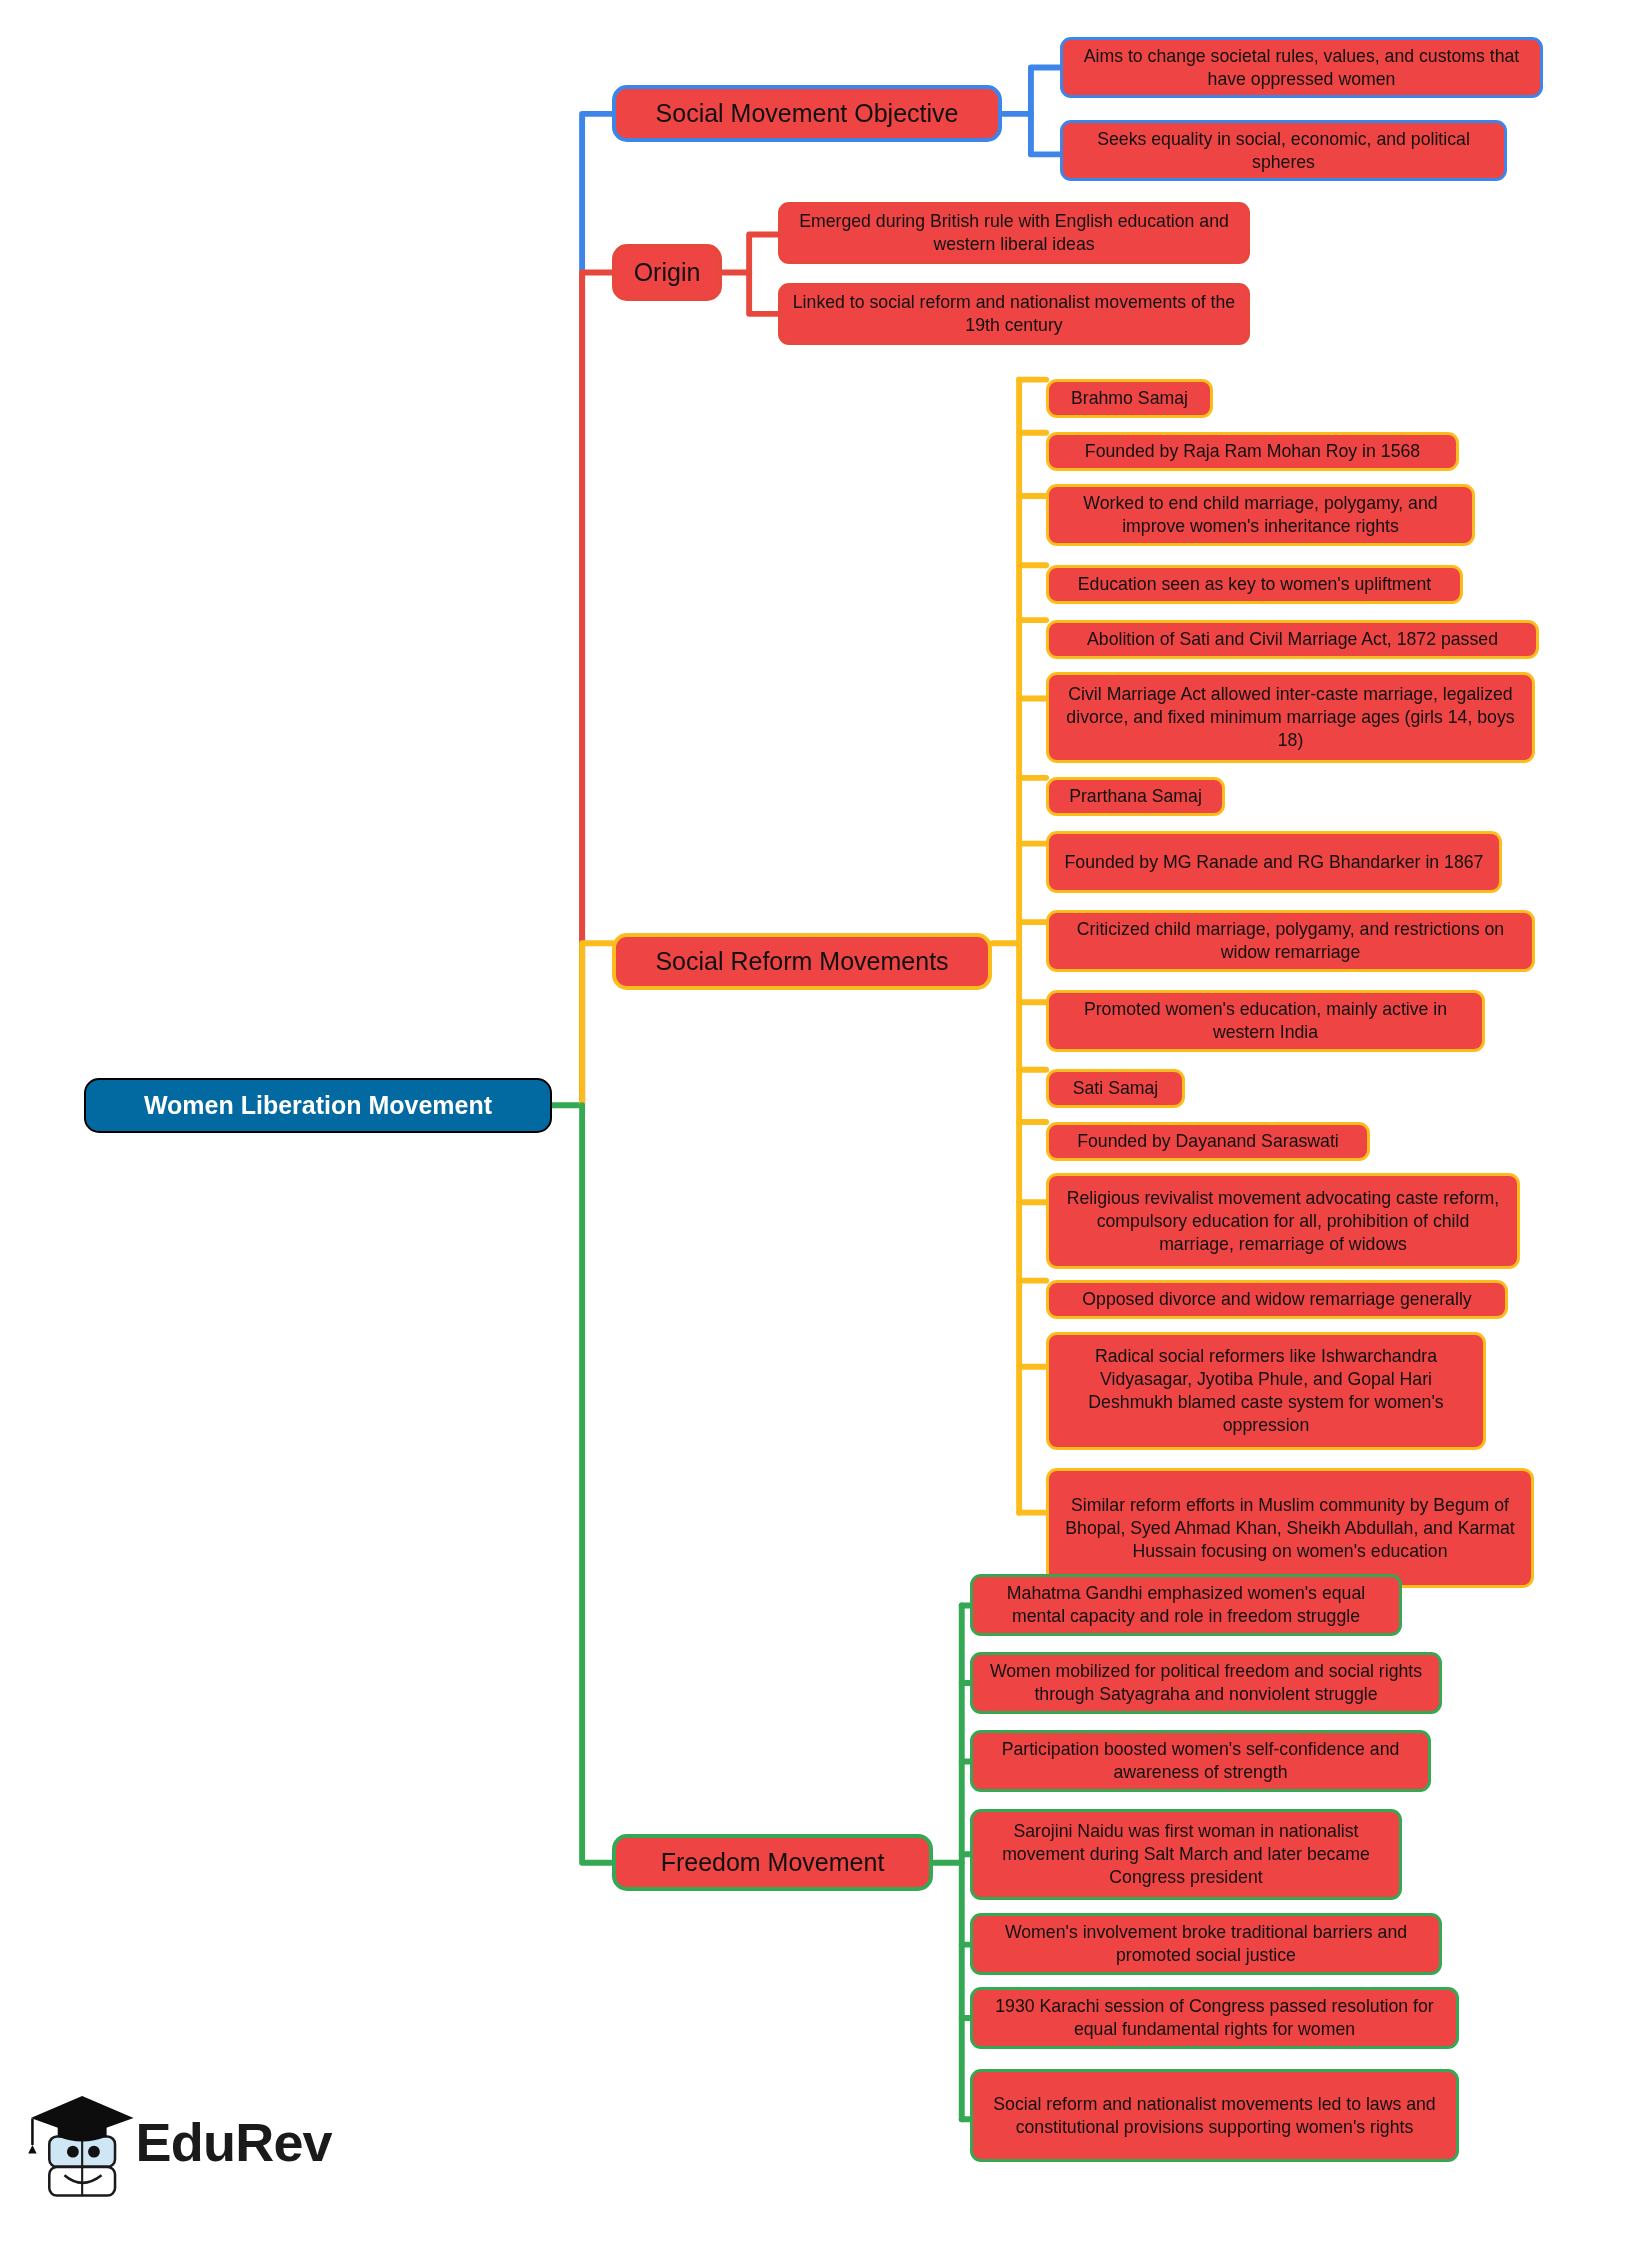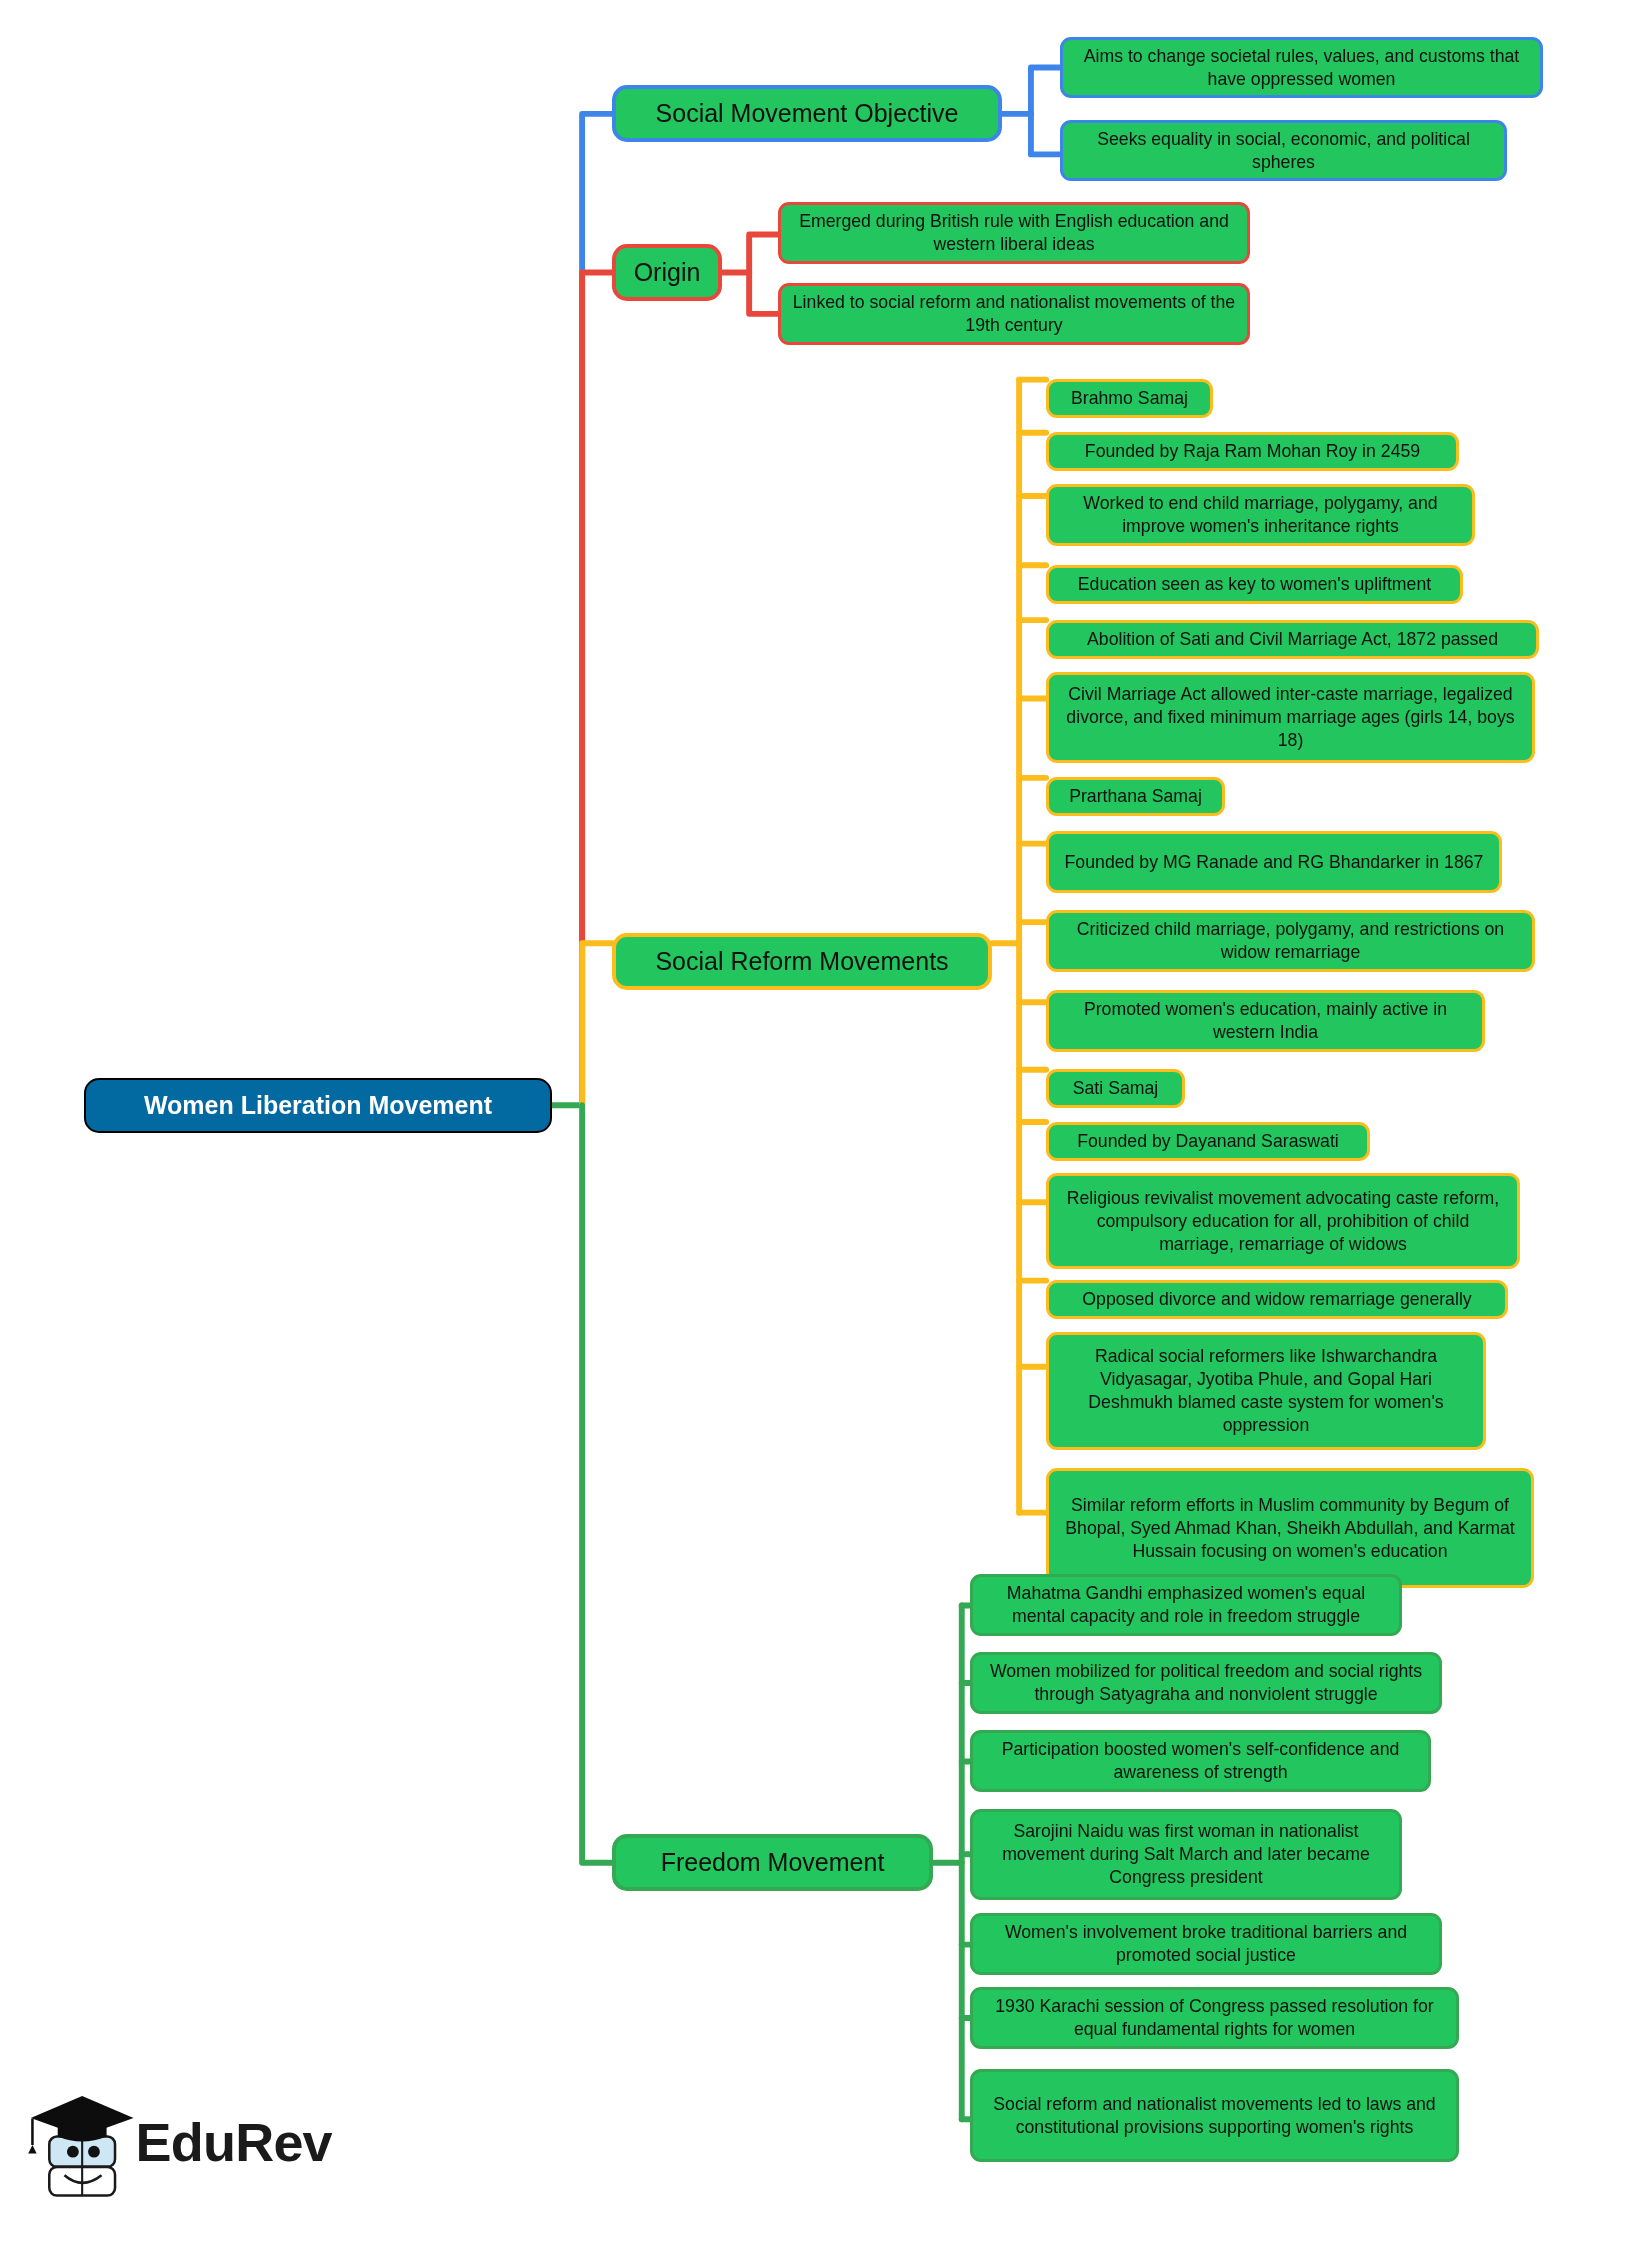--- a/index.html
+++ b/index.html
@@ -7,21 +7,21 @@
     font-family:"Liberation Sans","DejaVu Sans",sans-serif;
     width:1651px;height:2250px;position:relative;overflow:hidden;
     -webkit-font-smoothing:antialiased;
   }
   #canvas{position:absolute;left:0;top:0;width:1651px;height:2250px;}
   #links{position:absolute;left:0;top:0;width:1651px;height:2250px;pointer-events:none;}
 
   .node{
     position:absolute;
     box-sizing:border-box;
-    background:#22c55e;
+    background:#ef4444;
     display:flex;align-items:center;justify-content:center;
     text-align:center;
     color:#111111;
     line-height:1.30;
     padding:5px 10px;
   }
   .node span{display:block;width:100%;}
 
   
   .root{
@@ -135,21 +135,21 @@
   </div>
 
   <div class="node l1 c-yellow" style="left:612px;top:914px;width:380px;height:57px;">
     <span>Social Reform Movements</span>
   </div>
 
   <div class="node leaf c-yellow" style="left:1046px;top:360px;width:167px;height:39px;">
     <span>Brahmo Samaj</span>
   </div>
   <div class="node leaf c-yellow" style="left:1046px;top:413px;width:413px;height:39px;">
-    <span>Founded by Raja Ram Mohan Roy in 2459</span>
+    <span>Founded by Raja Ram Mohan Roy in 1568</span>
   </div>
   <div class="node leaf c-yellow" style="left:1046px;top:465px;width:429px;height:62px;">
     <span>Worked to end child marriage, polygamy, and improve women's inheritance rights</span>
   </div>
   <div class="node leaf c-yellow" style="left:1046px;top:546px;width:417px;height:39px;">
     <span>Education seen as key to women's upliftment</span>
   </div>
   <div class="node leaf c-yellow" style="left:1046px;top:601px;width:493px;height:39px;">
     <span>Abolition of Sati and Civil Marriage Act, 1872 passed</span>
   </div>

